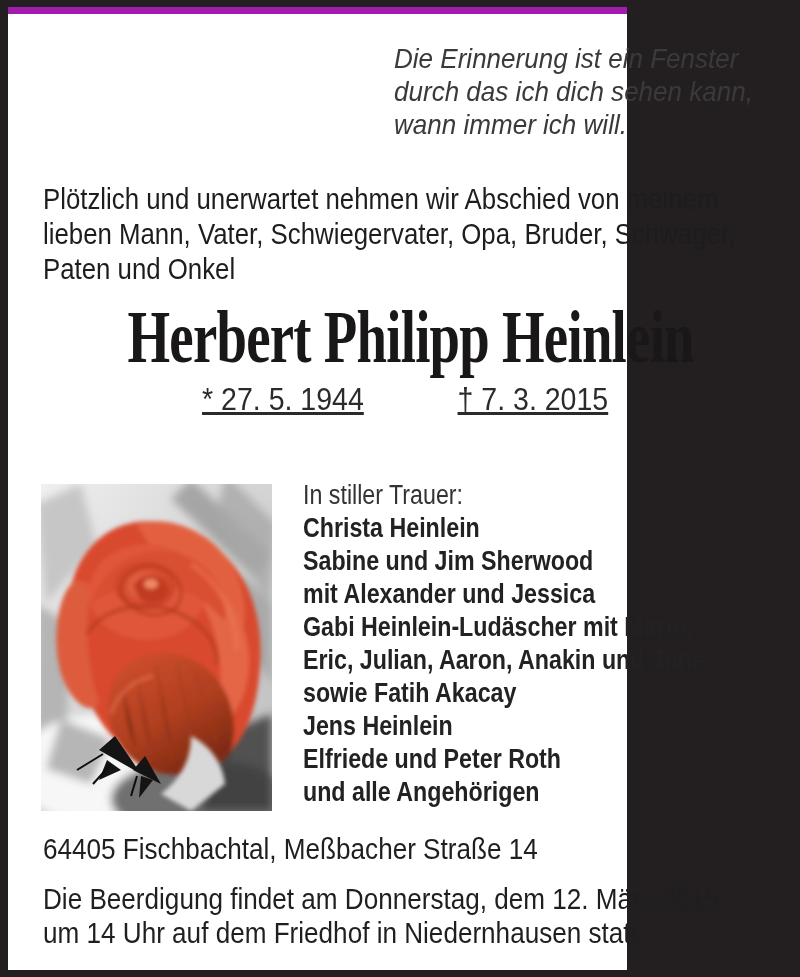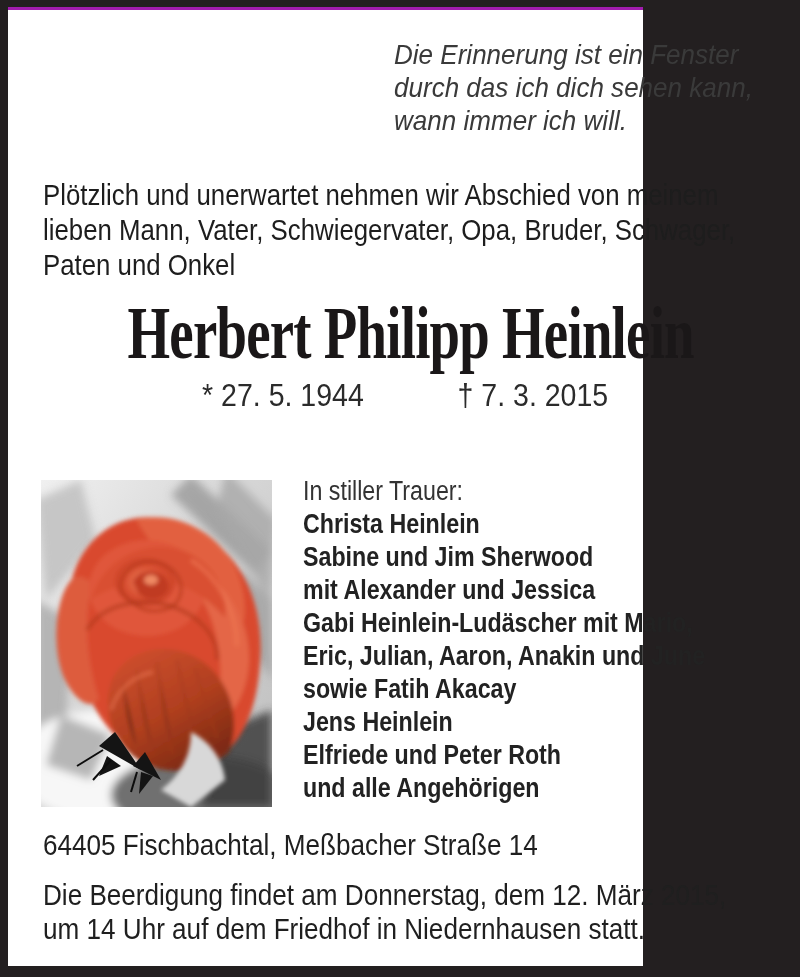--- a/index.html
+++ b/index.html
@@ -4,21 +4,21 @@
 <style>
   html,body{margin:0;padding:0;}
   body{
     width:800px;height:977px;position:relative;overflow:hidden;
     background:#231f20;
     font-family:"Liberation Sans",sans-serif;
     -webkit-font-smoothing:antialiased;
   }
   .sheet{
     position:absolute;left:8px;top:7px;width:619px;height:956px;
-    background:#ffffff;border-top:3px solid #a21caf;padding-left:16px;
+    background:#ffffff;border-top:7px solid #a21caf;
   }
   
   .quote{
     position:absolute;left:386px;top:28px;
     font-style:italic;font-size:28px;line-height:33px;color:#3a3a3a;
     transform:scaleX(0.93);transform-origin:left top;white-space:nowrap;
   }
   
   .intro{
     position:absolute;left:35px;top:167px;
@@ -33,21 +33,21 @@
   .name-row span{
     display:inline-block;
     font-family:"Liberation Serif",serif;font-weight:bold;
     font-size:74px;color:#1a1718;letter-spacing:-1px;
     transform:scaleX(0.74);transform-origin:center top;white-space:nowrap;
   }
   
   .dates{
     position:absolute;left:8px;top:366px;width:777px;
     display:flex;justify-content:center;gap:80px;
-    font-size:31px;line-height:40px;color:#2b2b2b;
+    font-size:31px;line-height:40px;color:#2b2b2b;text-decoration:underline;
   }
   .dates span{display:inline-block;transform:scaleX(0.92);white-space:nowrap;}
   
   .photo{
     position:absolute;left:33px;top:470px;width:231px;height:327px;
     overflow:hidden;
   }
   .photo svg{display:block;}
   
   .mourners{

